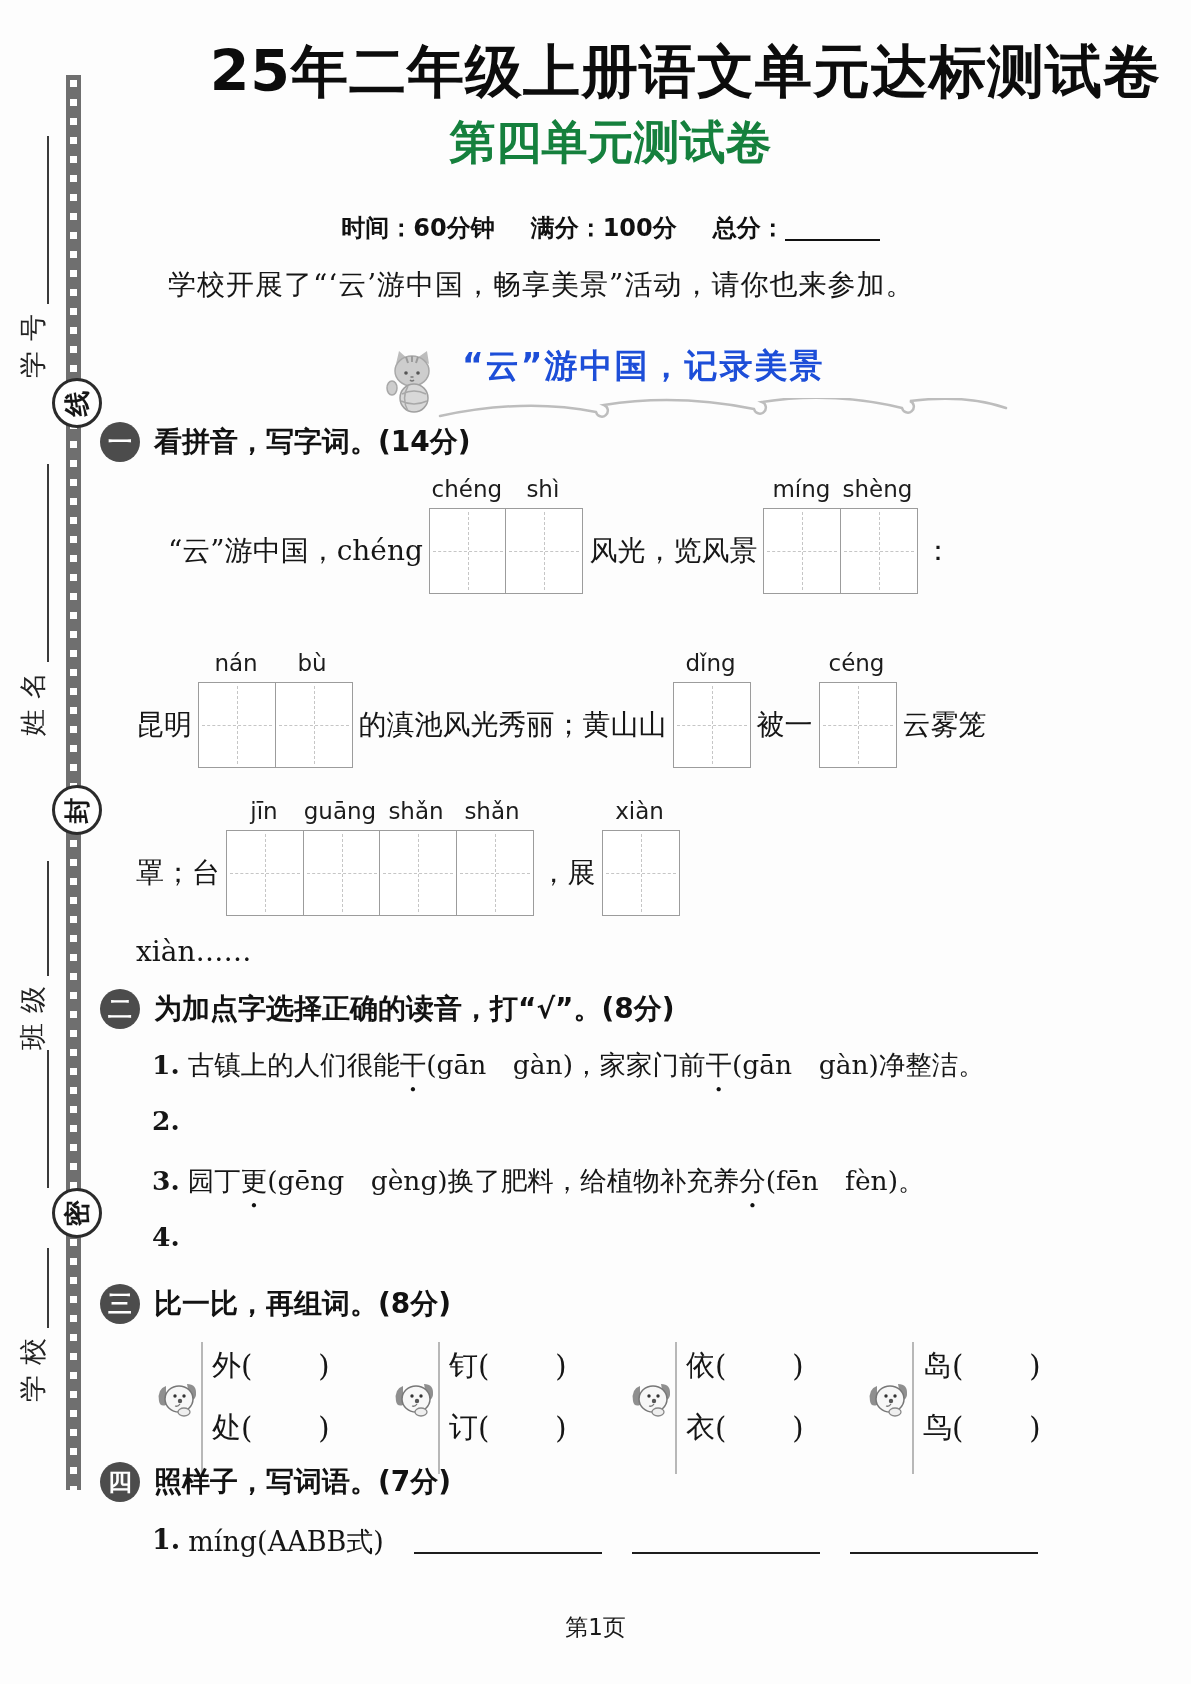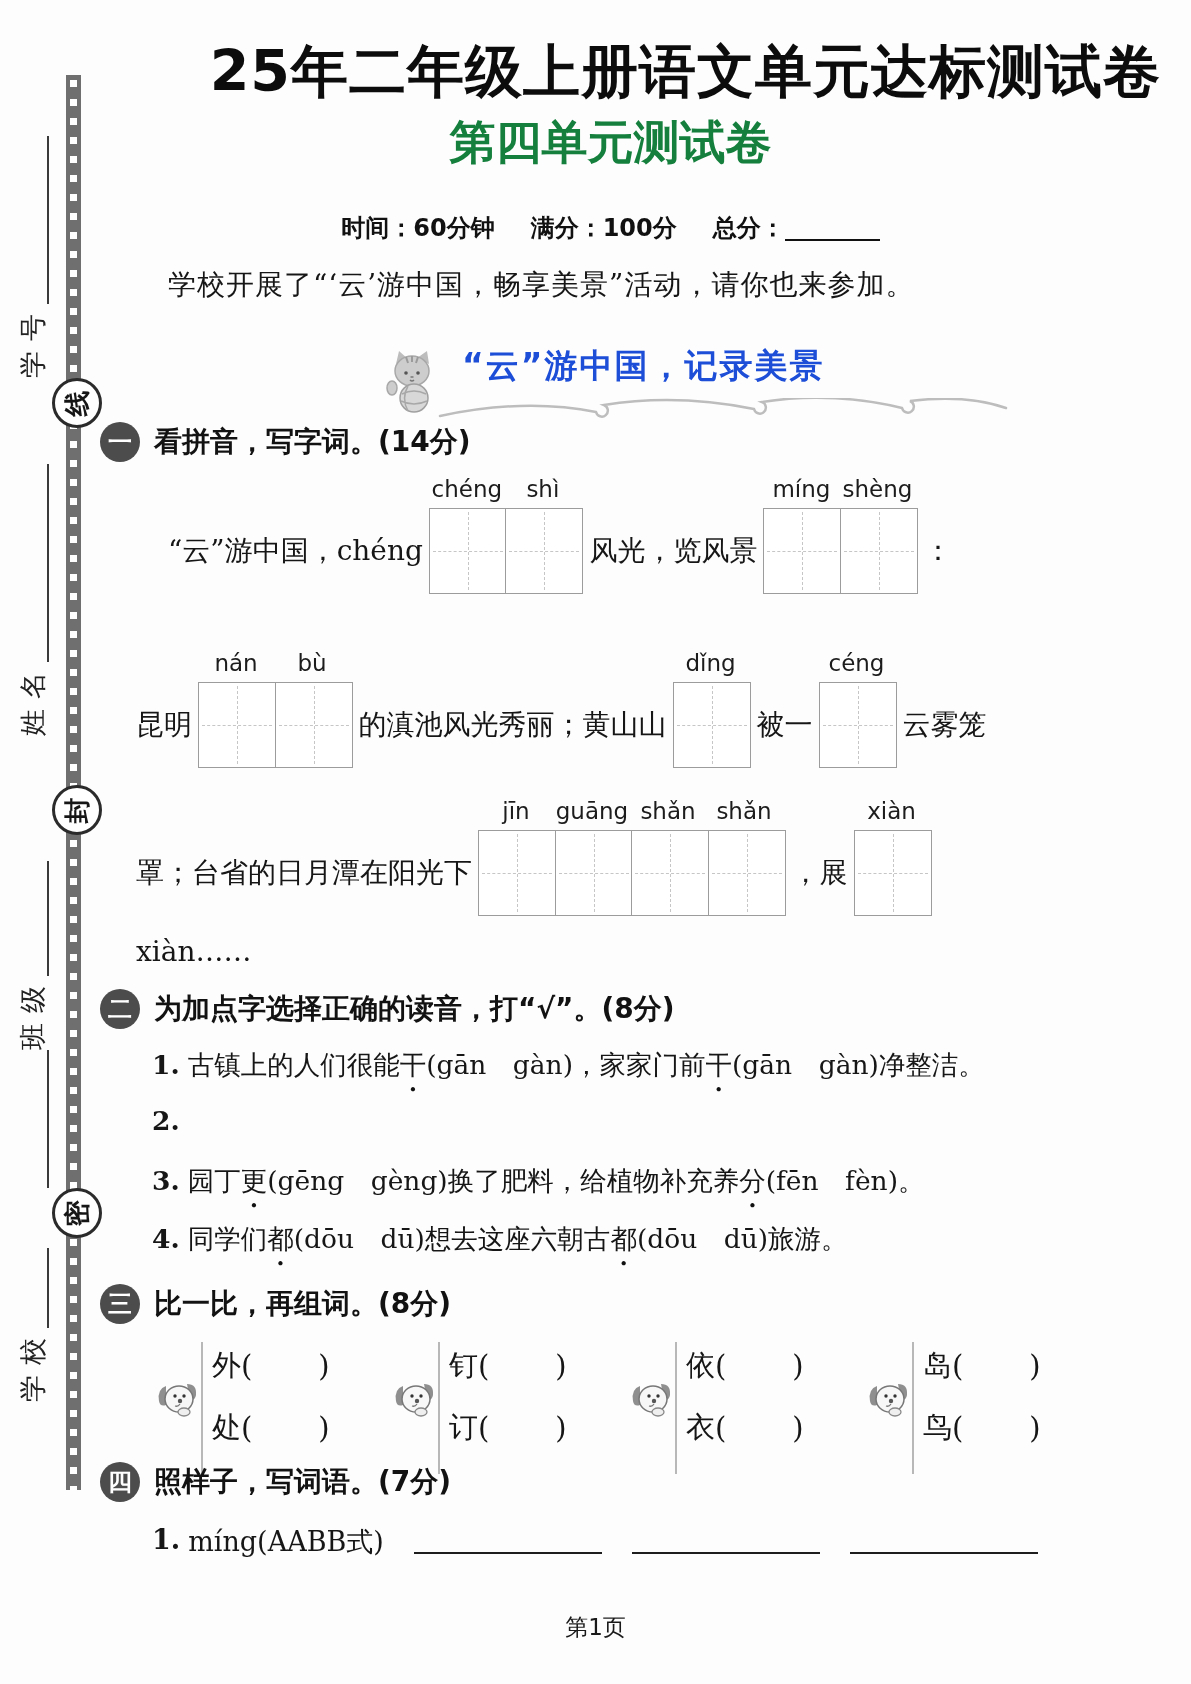--- a/index.html
+++ b/index.html
@@ -221,21 +221,20 @@
               <span class="plab">céng</span>
             </div>
             <div class="crow">
               <div class="cell"></div>
             </div>
           </div>
           <span class="ptext">云雾笼</span>
         </div>
         <div class="pline">
           <span class="ptext">罩；台</span>
-          <span class="ptext">省的日月潭在阳光下</span>
           <div class="pbox">
             <div class="prow">
               <span class="plab">jīn</span>
               <span class="plab">guāng</span>
               <span class="plab">shǎn</span>
               <span class="plab">shǎn</span>
             </div>
             <div class="crow">
               <div class="cell"></div>
               <div class="cell"></div>
@@ -271,21 +270,20 @@
         </div>
         <div class="item">
           <span class="ino">2.</span>
         </div>
         <div class="item">
           <span class="ino">3.</span>
           <span class="itext"><span>园丁</span><span class="dotted">更</span><span>(gēng　gèng)换了肥料，给植物补充养</span><span class="dotted">分</span><span>(fēn　fèn)。</span></span>
         </div>
         <div class="item">
           <span class="ino">4.</span>
-          <span class="itext"><span>同学们</span><span class="dotted">都</span><span>(dōu　dū)想去这座六朝古</span><span class="dotted">都</span><span>(dōu　dū)旅游。</span></span>
         </div>
       </div>
   </section>
 
   <section class="sec s2" style="top:1280px">
     <div class="sec-head">
       <span class="badge">三</span>
       <span class="sec-title">比一比，再组词。(8分)</span>
     </div>
     <div class="sec-body">

